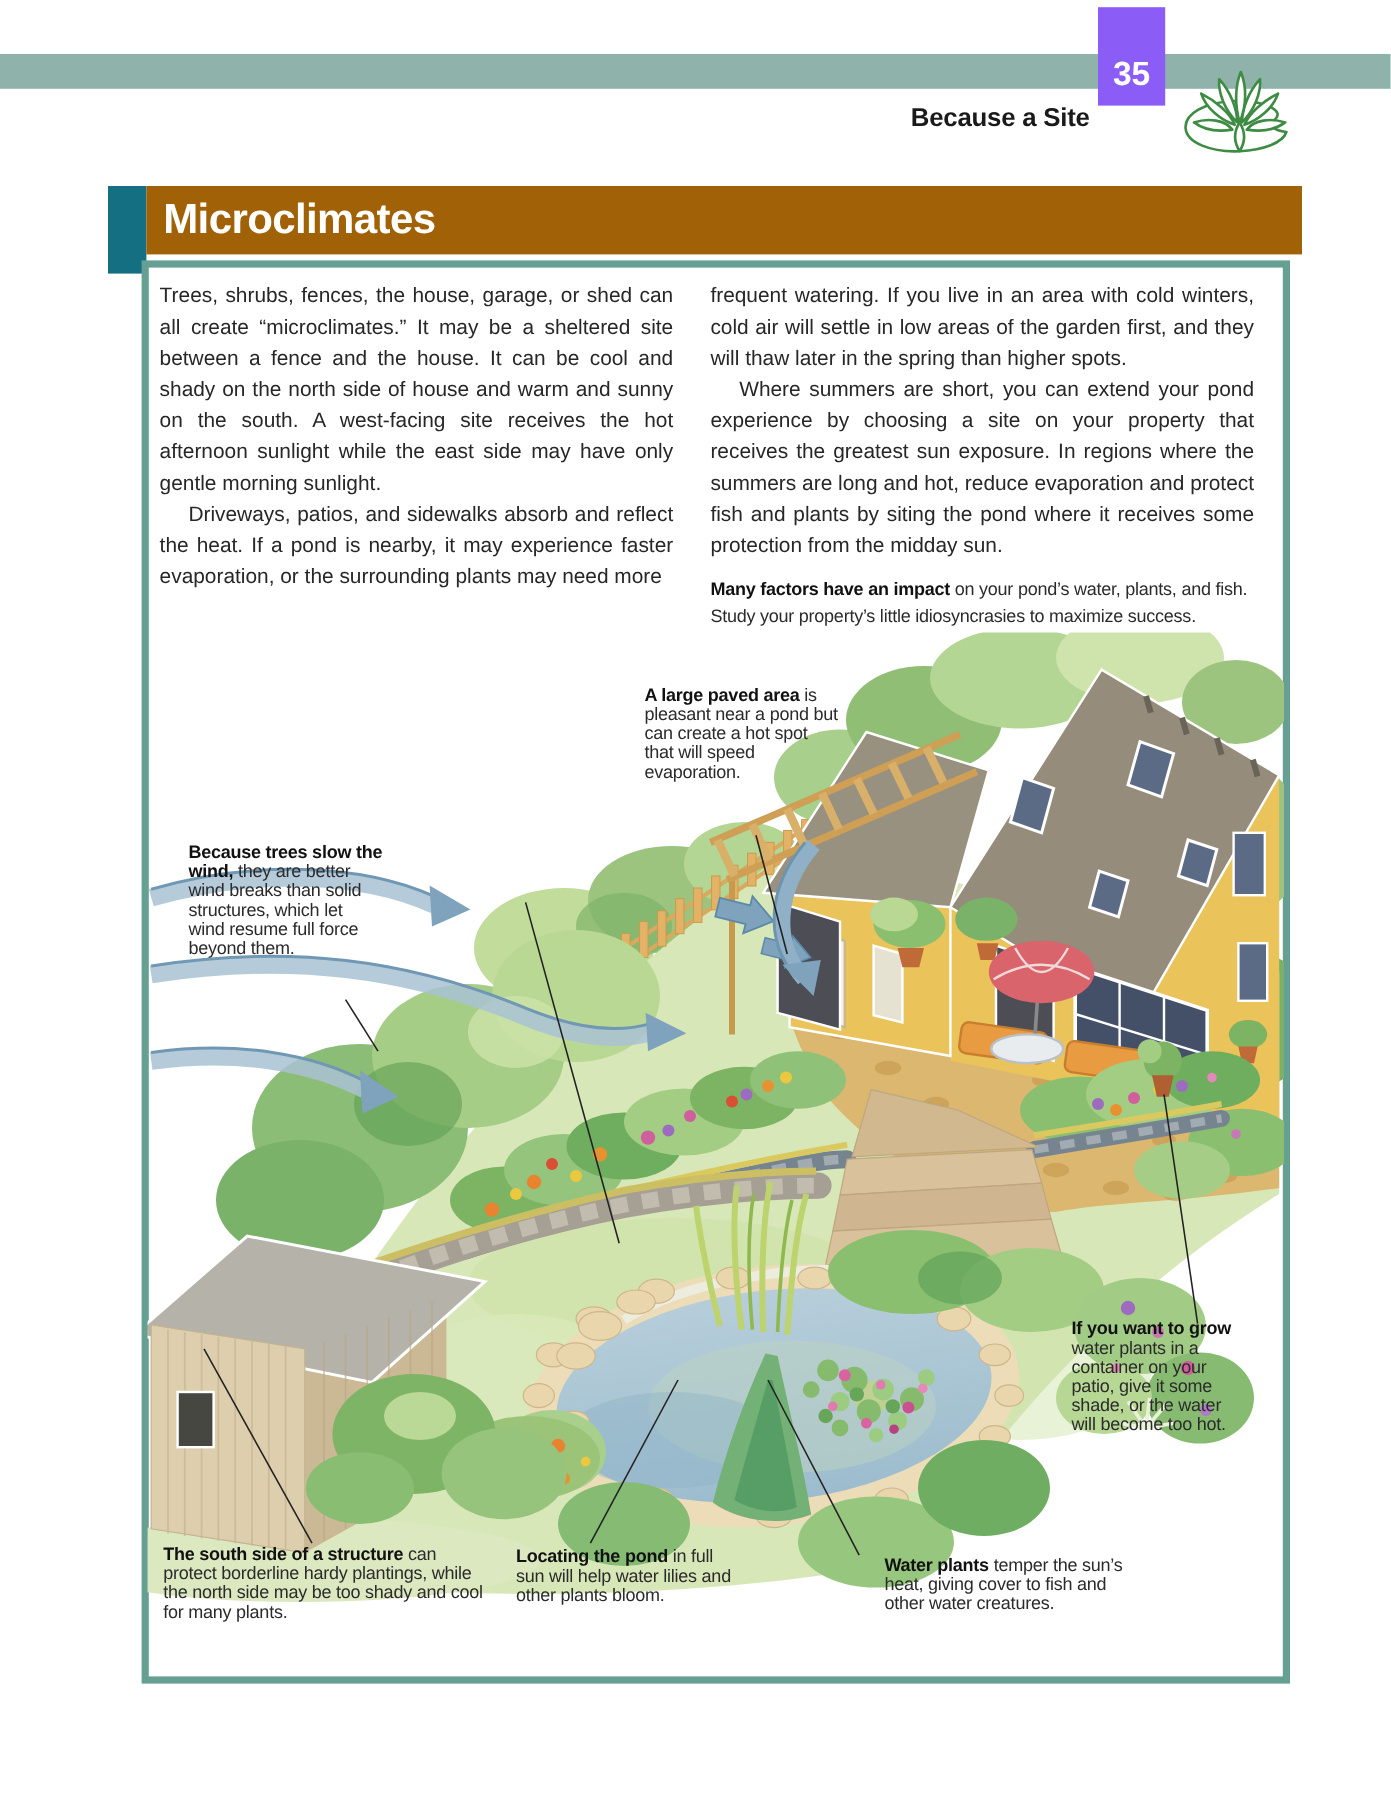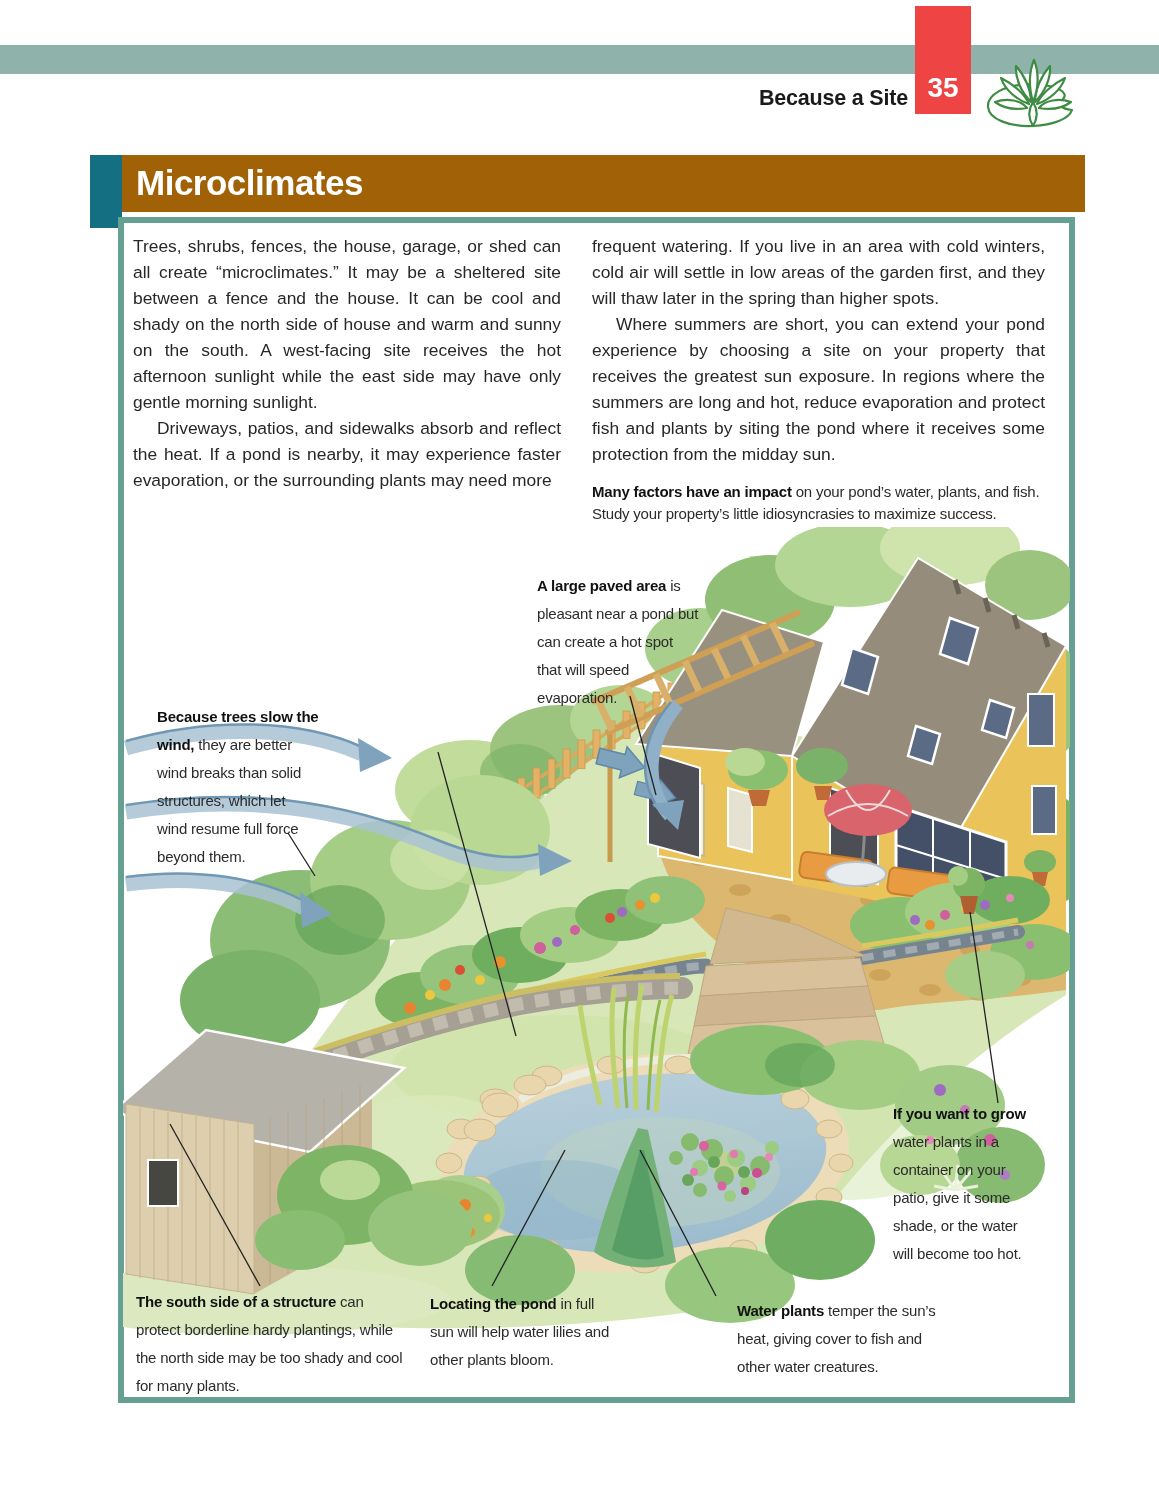--- a/index.html
+++ b/index.html
@@ -1,41 +1,41 @@
 <!DOCTYPE html>
 <html><head>
 <meta charset="utf-8">
 <style>
   html,body{margin:0;padding:0;background:#ffffff;}
   .page{position:relative;width:1159px;height:1500px;background:#ffffff;overflow:hidden;
         font-family:"Liberation Sans", sans-serif;}
   .abs{position:absolute;}
   
   .topband{position:absolute;left:0;top:45px;width:1159px;height:29px;background:#8FB3AB;}
-  .pagetab{position:absolute;left:915px;top:6px;width:56px;height:108px;background:#ef4444;
+  .pagetab{position:absolute;left:915px;top:6px;width:56px;height:82px;background:#8b5cf6;
            display:flex;align-items:flex-end;justify-content:center;text-align:center;}
   .pagetab span{color:#ffffff;font-weight:bold;font-size:28px;padding-bottom:10px;}
   .runninghead{position:absolute;left:608px;top:86px;width:300px;text-align:right;
            font-size:21.5px;font-weight:bold;color:#1a1a1a;letter-spacing:-0.2px;}
   
   .secsquare{position:absolute;left:90px;top:155px;width:32px;height:73px;background:#156F82;}
   .secband{position:absolute;left:122px;top:155px;width:963px;height:57px;background:#a16207;}
   .secband h1{margin:0;padding:0 0 0 14px;line-height:56px;font-size:35px;color:#ffffff;
            letter-spacing:-0.5px;}
   
   .frame{position:absolute;left:118px;top:217px;width:957px;height:1186px;
          border:6px solid #66A093;box-sizing:border-box;background:transparent;}
   
   .bodycol{position:absolute;font-size:17.4px;line-height:26px;color:#272727;text-align:justify;}
   .bodycol p{margin:0;}
   .bodycol p.ind{text-indent:24px;}
   .caption{position:absolute;font-size:15px;line-height:21.5px;letter-spacing:-0.2px;color:#2b2b2b;}
   .caption b{color:#111;}
   
-  .callout{position:absolute;font-size:15px;line-height:28px;letter-spacing:-0.2px;
+  .callout{position:absolute;font-size:15px;line-height:16px;letter-spacing:-0.2px;
            color:#2b2b2b;z-index:5;}
   .callout b{color:#111;}
   svg{display:block;}
 </style>
 </head>
 <body>
 
 <div class="page">
 
   <div class="topband"></div>

